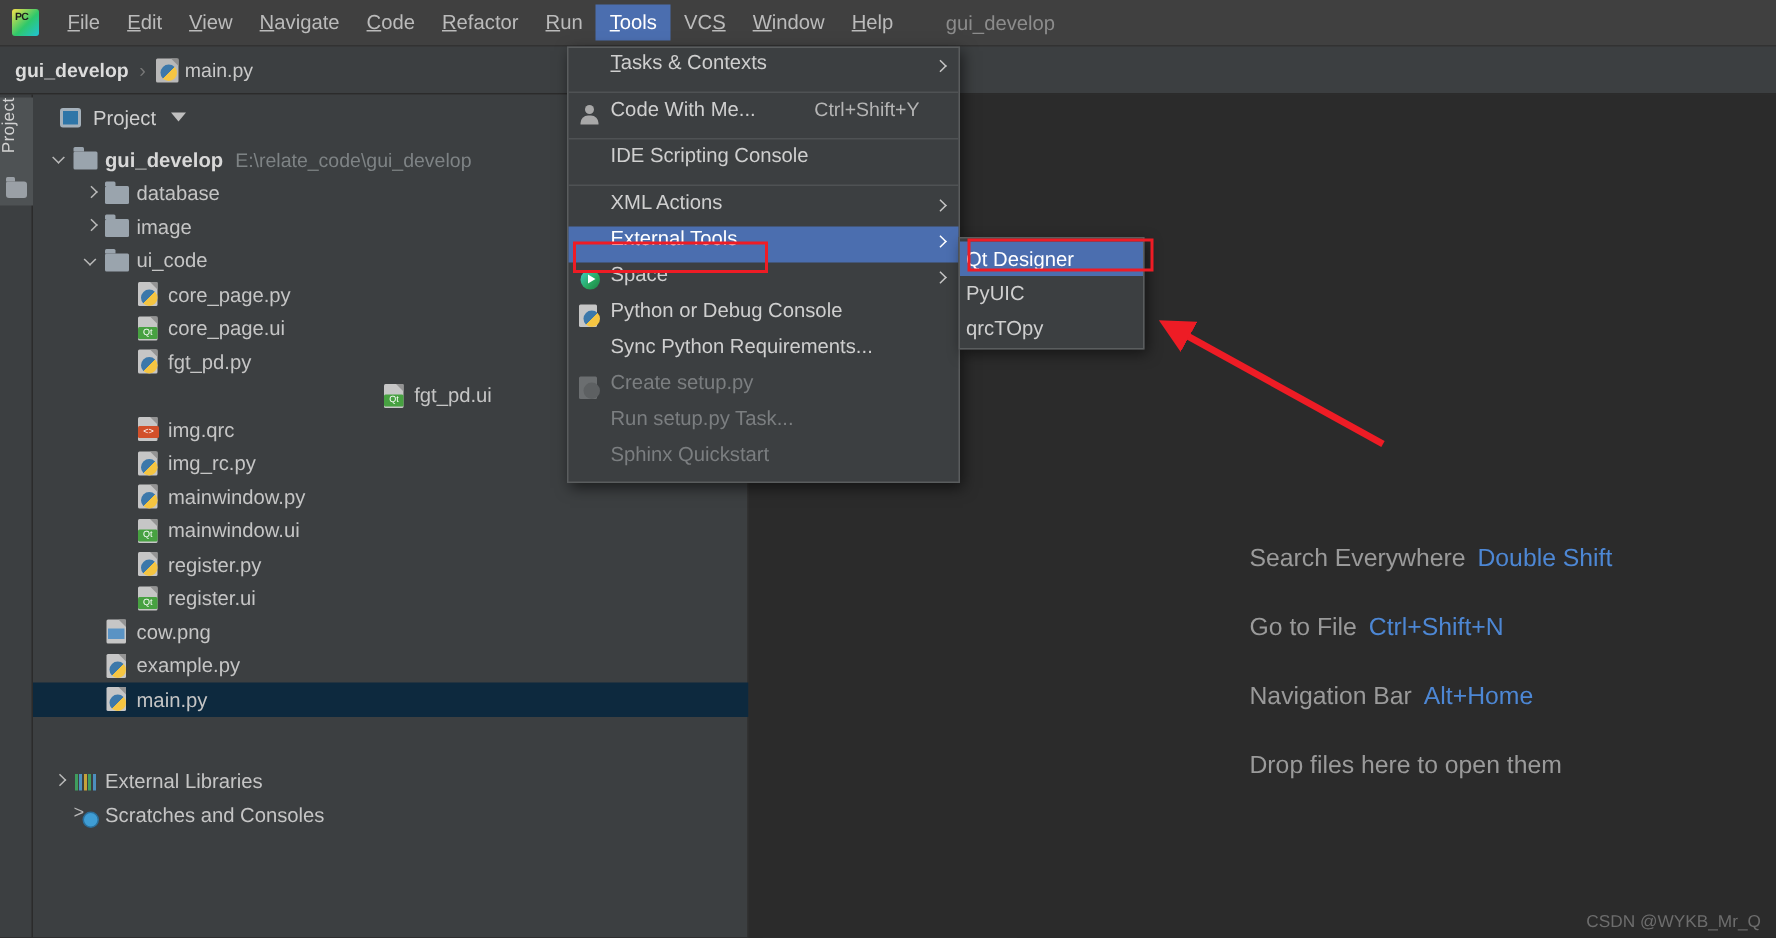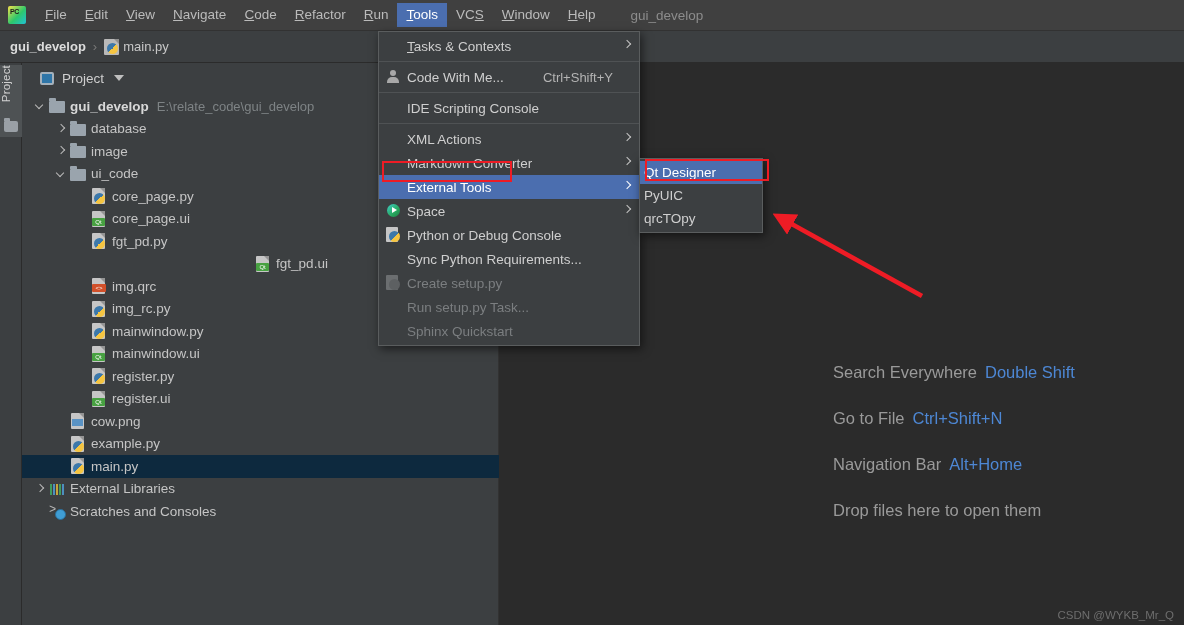--- a/index.html
+++ b/index.html
@@ -211,21 +211,21 @@
   .hint-key { color: #4d87d4; margin-left: 8px; }
 
   
   .menu-popup {
     position: absolute; left: 378px; top: 31px; width: 262px;
     background: #3c3f41; border: 1px solid #5a5d5e;
     box-shadow: 2px 3px 9px rgba(0,0,0,0.55);
     padding: 2px 0;
   }
   .mrow {
-    position: relative; height: 24px; display: flex; align-items: center;
+    position: relative; height: 24px; display: flex; align-items: flex-start;
     font-size: 13.5px; color: #cfcfcf; padding-left: 28px; white-space: nowrap;
   }
   .mrow.highlight { background: #4b6eaf; color: #ffffff; }
   .mrow.disabled { color: #7b7e80; }
   .mrow .mn { text-decoration: underline; }
   .mrow .shortcut {
     position: absolute; right: 26px; font-size: 13px; color: #b4b4b4;
   }
   .mrow .sub-arrow {
     position: absolute; right: 9px; top: 7px;
@@ -462,21 +462,21 @@
           <span class="lbl">example.py</span>
         </div>
         <div class="row selected" style="padding-left: 33px;">
           <span class="arrow"></span>
           <span class="ico py">
             <span class="pg"></span>
             <span class="snake"></span>
           </span>
           <span class="lbl">main.py</span>
         </div>
-        <div class="row" style="padding-left: 12px;">
+        <div class="row" style="padding-left: 12px; margin-top: 32px;">
           <span class="arrow right"></span>
           <span class="ico lib"></span>
           <span class="lbl">External Libraries</span>
         </div>
         <div class="row" style="padding-left: 12px;">
           <span class="arrow"></span>
           <span class="ico scratch"></span>
           <span class="lbl">Scratches and Consoles</span>
         </div>
       </div>
@@ -502,24 +502,20 @@
         <span>Code With Me...</span>
         <span class="shortcut">Ctrl+Shift+Y</span>
       </div>
       <div class="msep"></div>
       <div class="mrow">
         <span>IDE Scripting Console</span>
       </div>
       <div class="msep"></div>
       <div class="mrow">
         <span>XML Actions</span>
-        <span class="sub-arrow"></span>
-      </div>
-      <div class="mrow">
-        <span>Markdown Converter</span>
         <span class="sub-arrow"></span>
       </div>
       <div class="mrow highlight">
         <span>External Tools</span>
         <span class="sub-arrow"></span>
       </div>
       <div class="mrow">
         <span class="micon space"></span>
         <span>Space</span>
         <span class="sub-arrow"></span>

